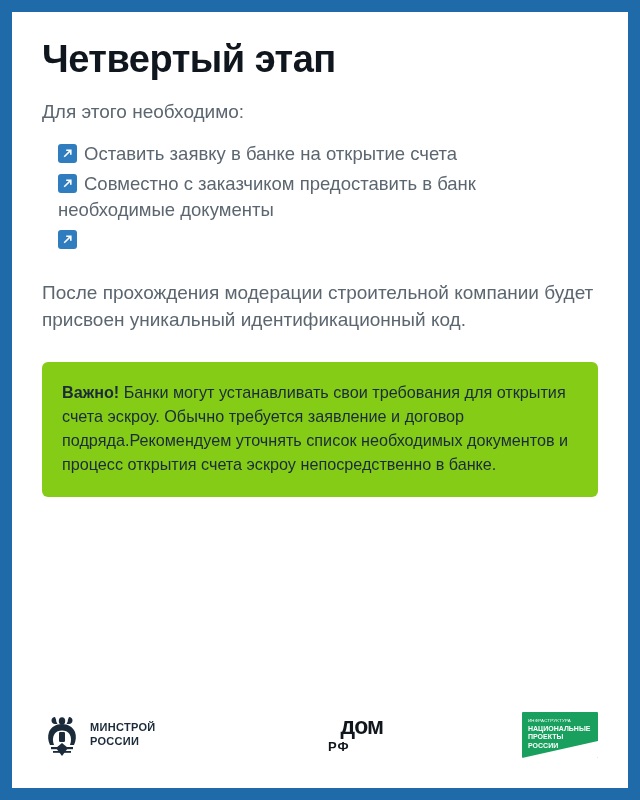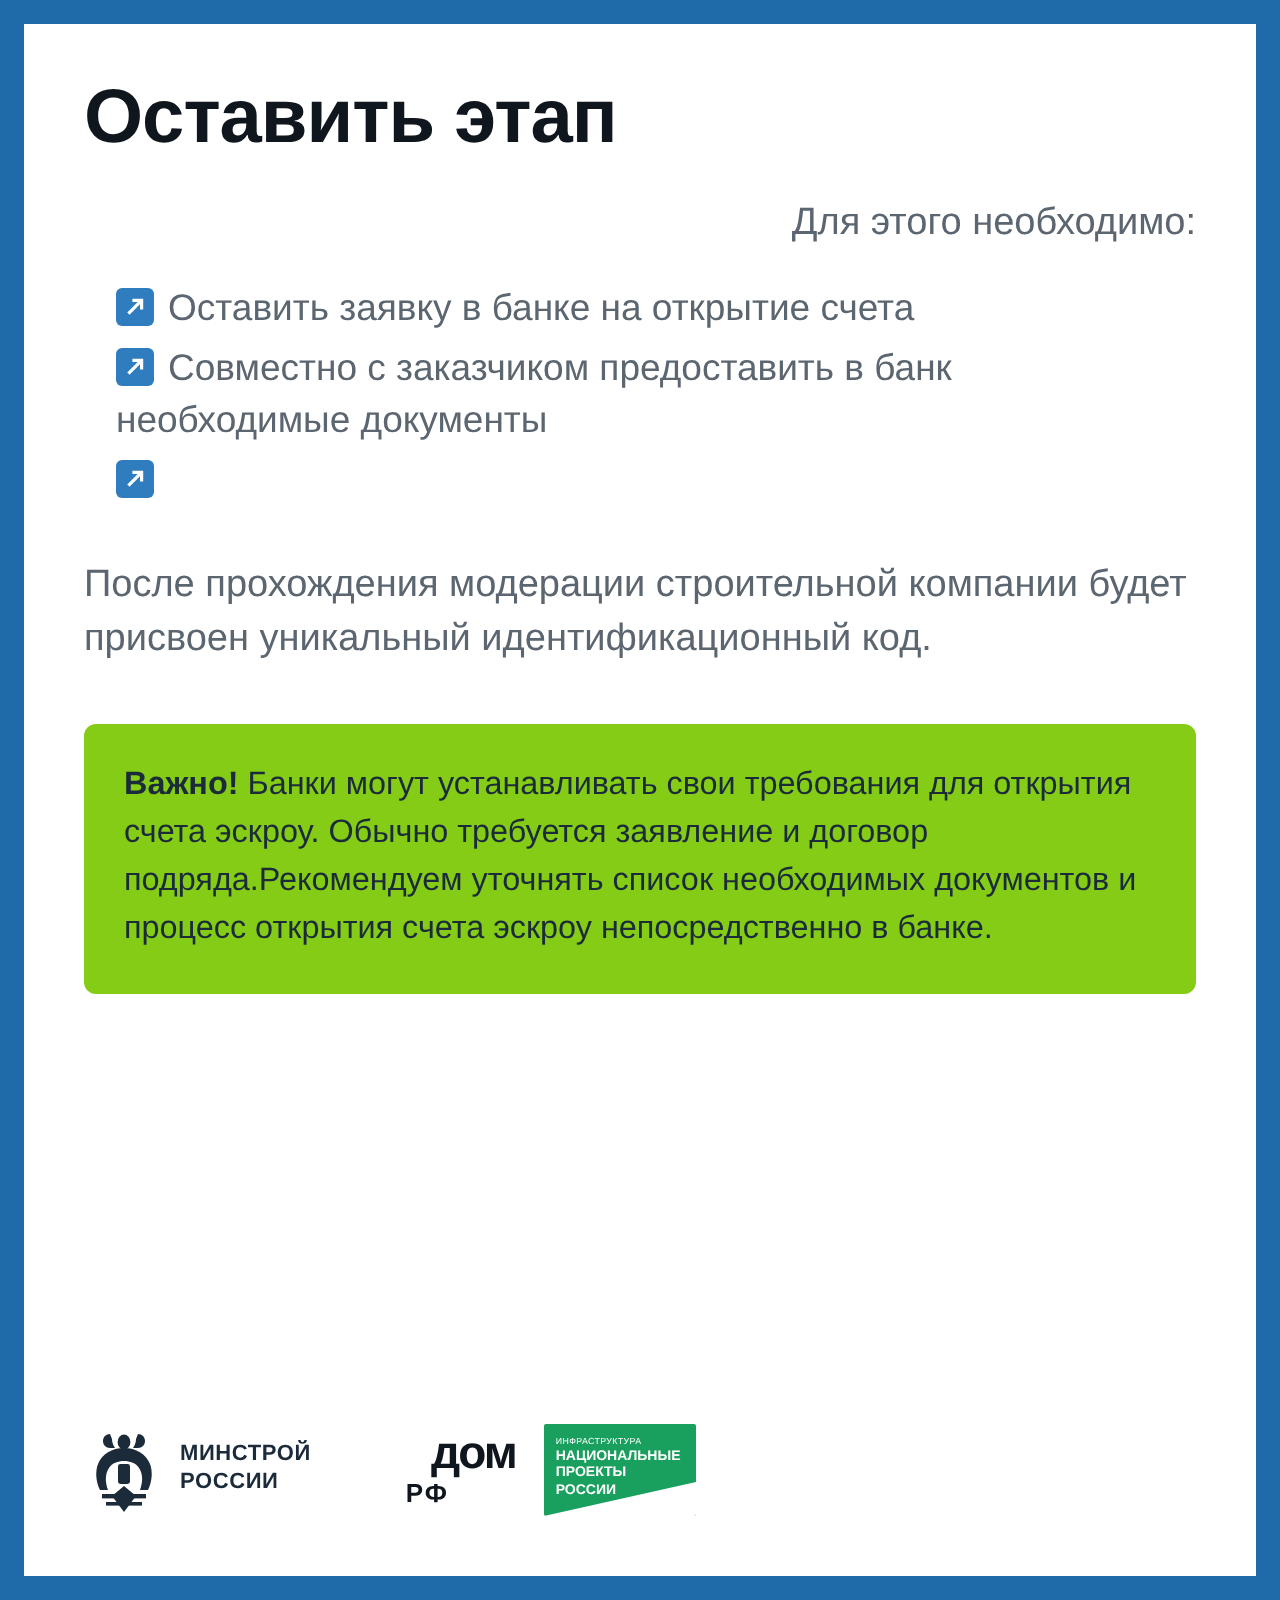--- a/index.html
+++ b/index.html
@@ -36,21 +36,20 @@
     font-weight: bold;
     color: #10161d;
     line-height: 1.33;
     margin: 0 0 26px 0;
   }
   .lead {
     font-size: 19px;
     color: #5c6670;
     margin: 0 0 16px 0;
     line-height: 1.3;
-    text-align: right;
   }
   .bullets {
     margin: 0 0 26px 0;
     padding: 0;
     list-style: none;
   }
   .bullets li {
     font-size: 18.5px;
     color: #5c6670;
     line-height: 1.42;
@@ -91,22 +90,22 @@
   .note b {
     font-weight: bold;
   }
   .footer {
     position: absolute;
     left: 30px;
     right: 30px;
     bottom: 30px;
     display: flex;
     align-items: center;
-    justify-content: flex-start;
-    gap: 14px;
+    justify-content: space-between;
+    gap: 38px;
   }
   .logo-minstroy {
     display: flex;
     align-items: center;
     gap: 8px;
   }
   .logo-minstroy .eagle {
     width: 40px;
     height: 46px;
   }
@@ -170,21 +169,21 @@
     height: 0;
     border-left: 76px solid transparent;
     border-bottom: 17px solid #ffffff;
   }
 </style>
 </head>
 <body>
 
 <div class="card">
 
-  <h1 class="title">Оставить этап</h1>
+  <h1 class="title">Четвертый этап</h1>
 
 
   <div class="lead">Для этого необходимо:</div>
 
   <ul class="bullets">
     <li>
       <span class="arrow-icon">
         <svg width="13" height="13" viewBox="0 0 13 13" aria-hidden="true">
           <path d="M3.2 9.8 L9.4 3.6" stroke="#ffffff" stroke-width="1.6" fill="none"></path>
           <path d="M5.2 3.2 L9.8 3.2 L9.8 7.8" stroke="#ffffff" stroke-width="1.6" fill="none"></path>

